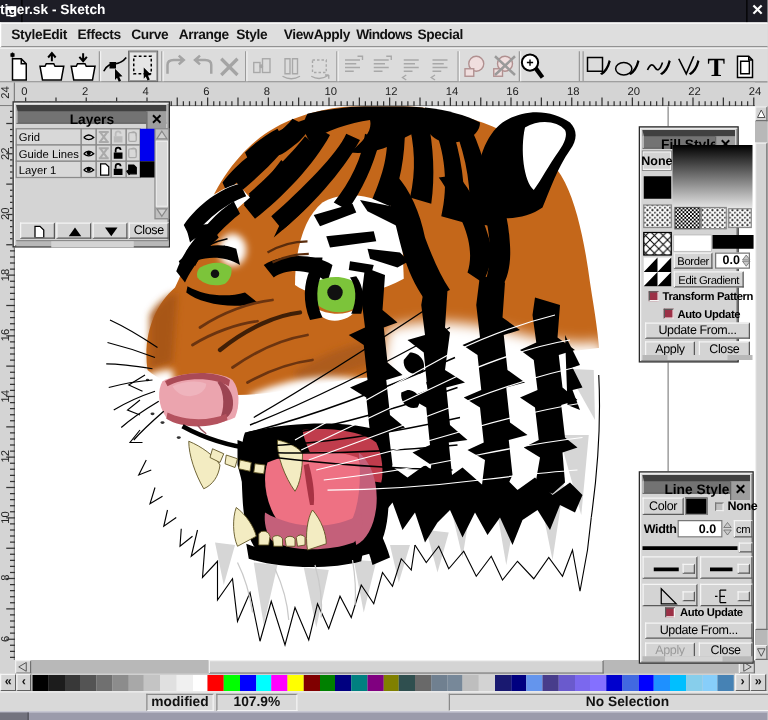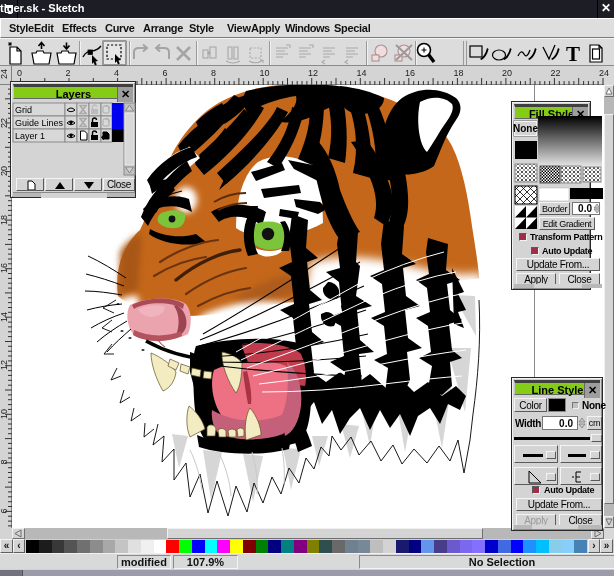--- a/index.html
+++ b/index.html
@@ -42,22 +42,22 @@
   .sw{position:absolute;top:1px;height:13px;width:13px;}
   
   #statusbar{left:0;top:553px;width:614px;height:16px;background:#d9d9d9;border-top:1px solid #f0f0f0;}
   .scell{position:absolute;top:1px;height:14px;border:1px solid;border-color:#8a8a8a #f4f4f4 #f4f4f4 #8a8a8a;
      font-size:11px;font-weight:bold;color:#111;text-align:center;line-height:13px;}
   #bottomstrip{left:0;top:569px;width:614px;height:7px;background:#9b9bab;border-top:1px solid #d0d0dc;}
   #bottomstrip .seg{left:0;top:0;width:23px;height:7px;background:#73737f;border-right:1px solid #50505a;}
   
   .panel{position:absolute;background:#d4d4d4;border:1px solid #2a2a2a;
      box-shadow:inset 1px 1px 0 #f2f2f2, inset -1px -1px 0 #8c8c8c;}
-  .ptitle{position:absolute;left:2px;top:2px;right:2px;height:15px;background:#84cc16;
-     border-top:3px solid #404040;border-left:1px solid #c8c8c8;border-bottom:1px solid #666;
+  .ptitle{position:absolute;left:2px;top:2px;right:2px;height:15px;background:#737373;
+     border-top:5px solid #404040;border-left:1px solid #c8c8c8;border-bottom:1px solid #666;
      text-align:center;font-size:11px;font-weight:bold;color:#000;line-height:14px;}
   .pclose{position:absolute;top:0px;right:0px;width:16px;height:15px;background:#9e9e9e;
      border-left:1px solid #666;color:#000;font-weight:bold;font-size:11px;text-align:center;line-height:14px;}
   .btn{position:absolute;background:#d4d4d4;border:1px solid;border-color:#f4f4f4 #5a5a5a #5a5a5a #f4f4f4;
      font-size:10px;color:#000;text-align:center;white-space:nowrap;overflow:hidden;letter-spacing:-0.3px;}
   .btn.b{font-weight:normal;}
   .chk{position:absolute;width:8px;height:8px;background:#9c3046;border:1px solid;border-color:#5a5a5a #f4f4f4 #f4f4f4 #5a5a5a;}
   .lbl{position:absolute;font-size:10px;font-weight:bold;color:#000;white-space:nowrap;letter-spacing:-0.3px;}
 </style>
 </head>

